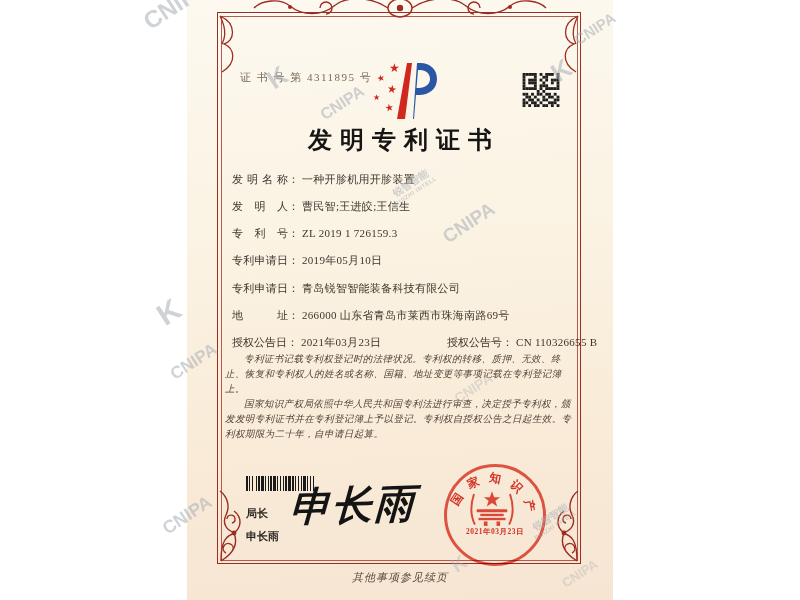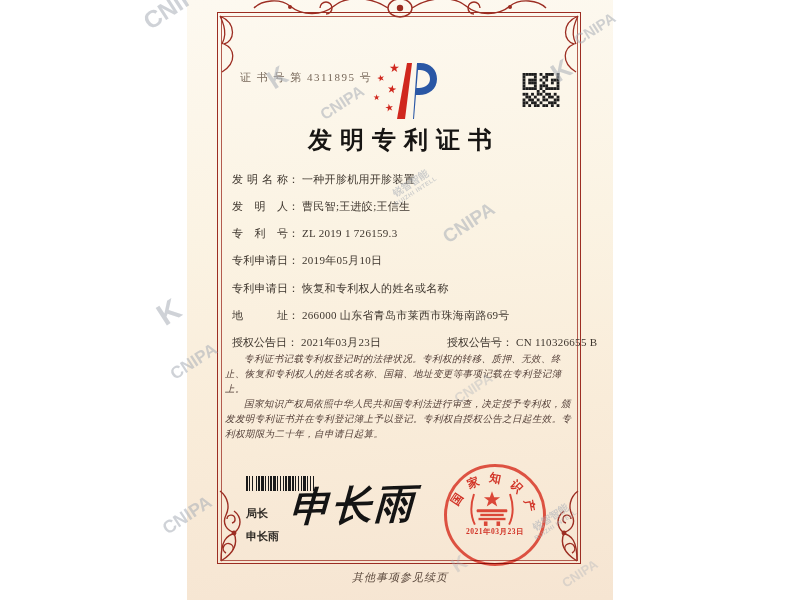--- a/index.html
+++ b/index.html
@@ -245,21 +245,21 @@
     <div class="field" style="top:199px;">
       <span class="flabel">发明人</span><span class="fcolon">：</span><span class="fvalue">曹民智;王进皎;王信生</span>
     </div>
     <div class="field" style="top:226px;">
       <span class="flabel">专利号</span><span class="fcolon">：</span><span class="fvalue">ZL 2019 1 726159.3</span>
     </div>
     <div class="field" style="top:253px;">
       <span class="flabel">专利申请日</span><span class="fcolon">：</span><span class="fvalue">2019年05月10日</span>
     </div>
     <div class="field" style="top:281px;">
-      <span class="flabel">专利申请日</span><span class="fcolon">：</span><span class="fvalue">恢复和专利权人的姓名或名称</span>
+      <span class="flabel">专利申请日</span><span class="fcolon">：</span><span class="fvalue">青岛锐智智能装备科技有限公司</span>
     </div>
     <div class="field" style="top:308px;">
       <span class="flabel">地址</span><span class="fcolon">：</span><span class="fvalue">266000 山东省青岛市莱西市珠海南路69号</span>
     </div>
     <div class="field" style="top:335px;width:350px;">
       <span>
         <span class="flabel" style="width:auto;">授权公告日</span><span class="fcolon">：</span><span class="fvalue">2021年03月23日</span>
       </span>
       <span class="field2">
         <span class="flabel" style="width:auto;">授权公告号</span><span class="fcolon">：</span><span class="fvalue">CN 110326655 B</span>

